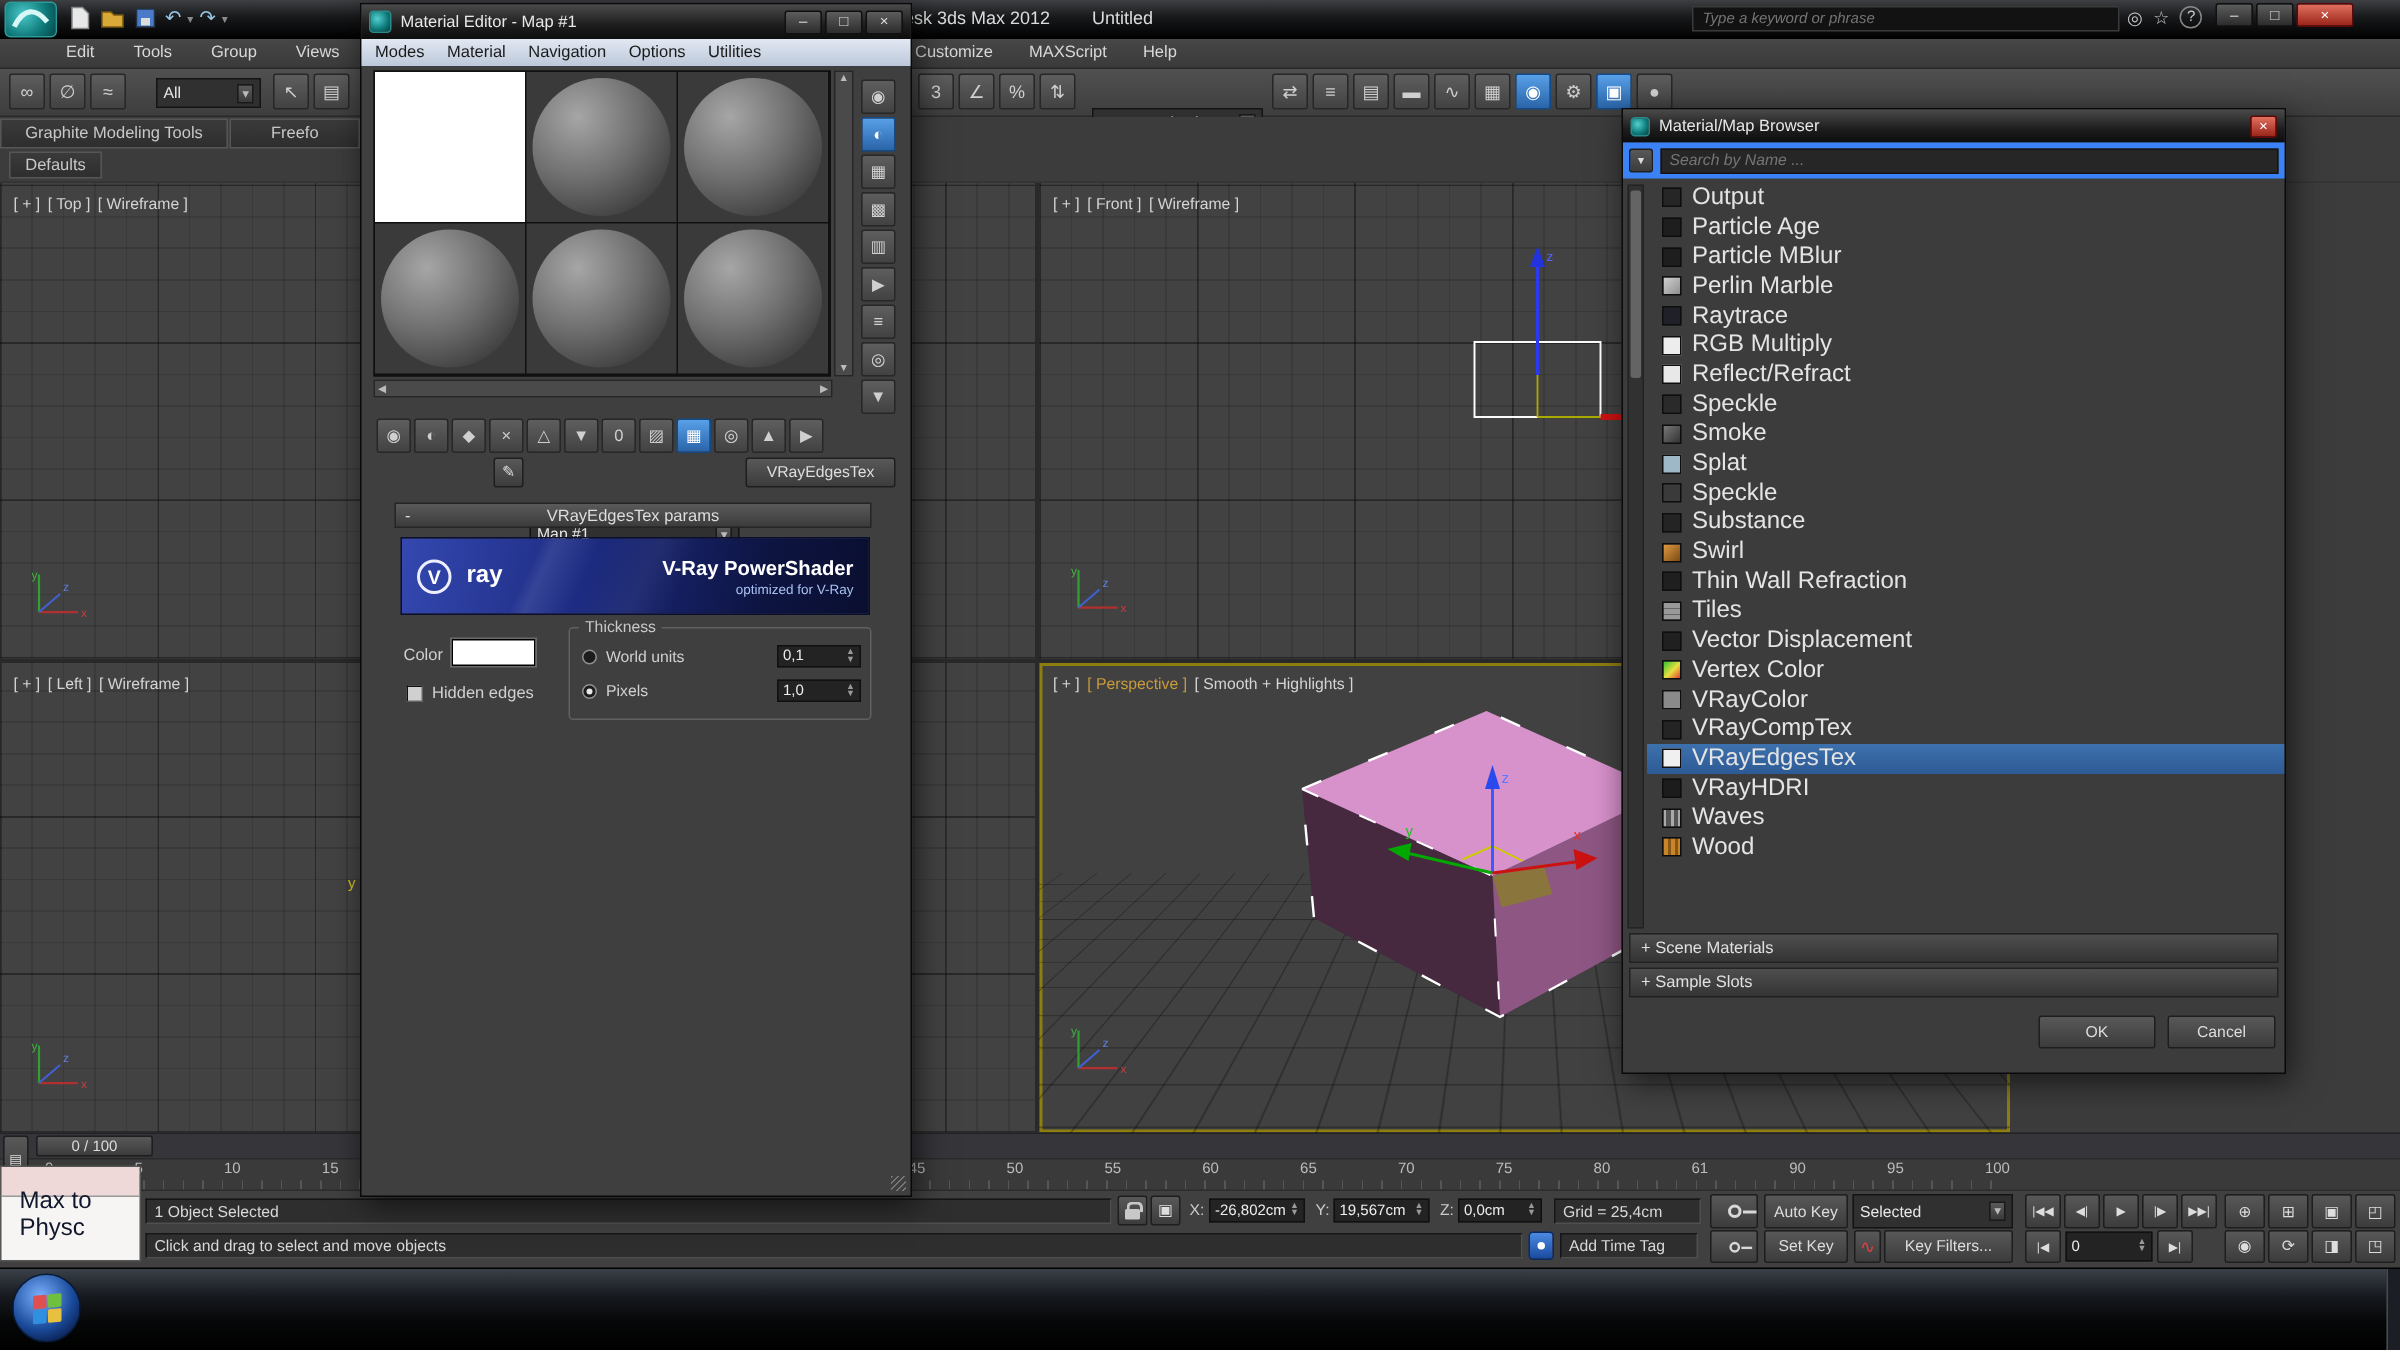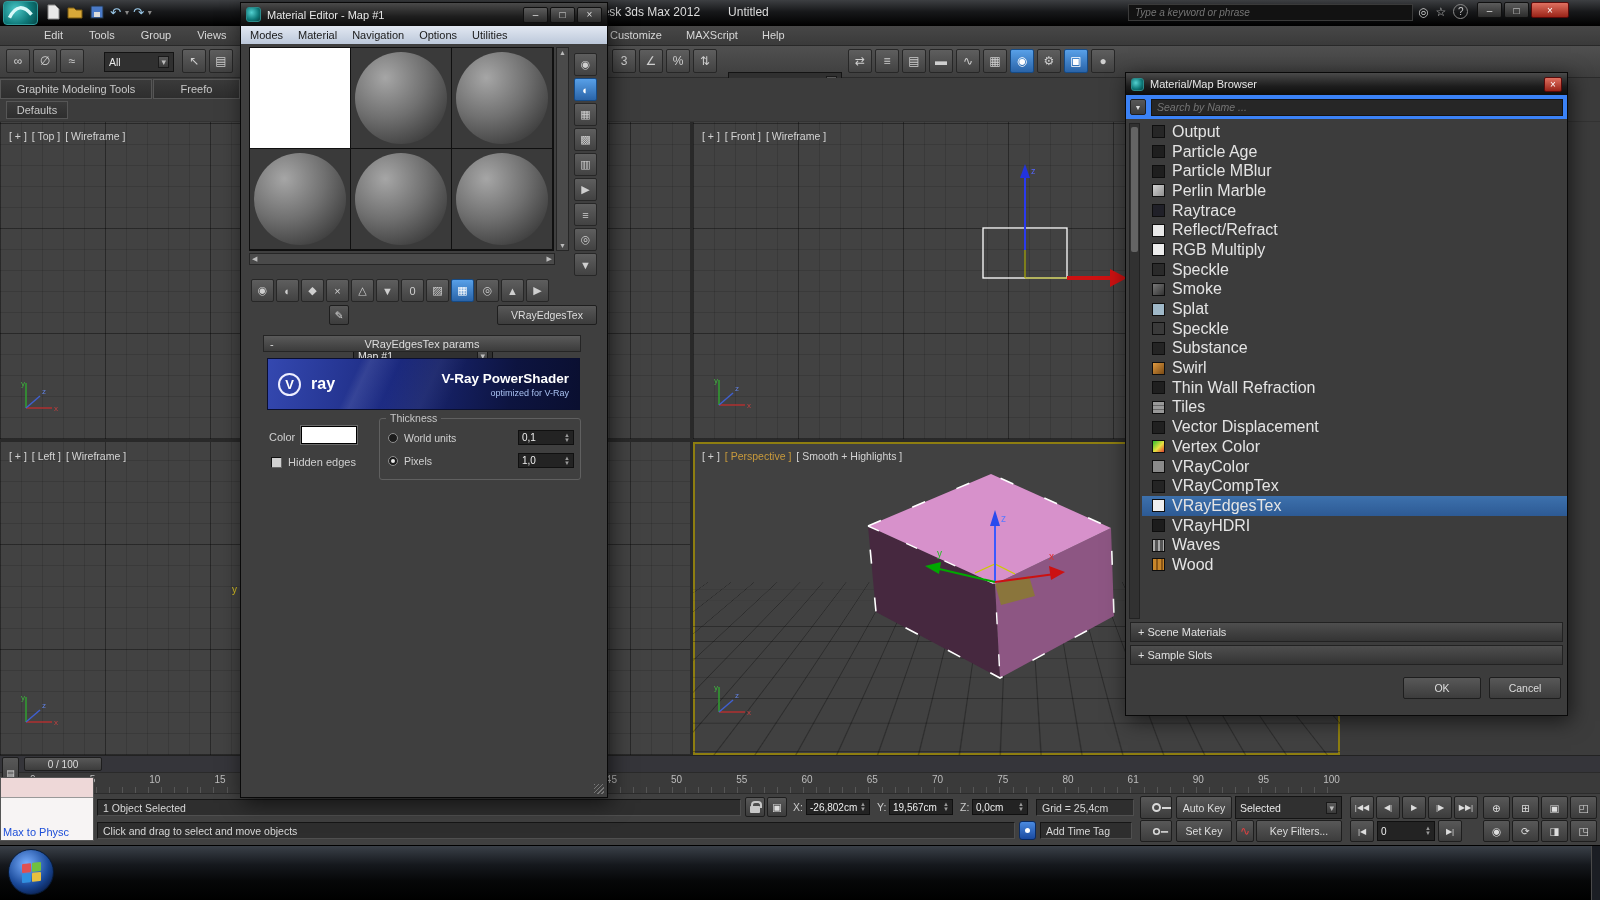--- a/index.html
+++ b/index.html
@@ -396,21 +396,21 @@
 
     <div class="btn3d" style="width:27px;height:22px">◉</div>
         <div class="btn3d" style="width:27px;height:22px">⟳</div>
         <div class="btn3d" style="width:27px;height:22px">◨</div>
         <div class="btn3d" style="width:27px;height:22px">◳</div>
       </div>
   </div>
 
   <div class="abs" style="left:0;top:777px;width:94px;height:64px;border:1px solid #555;z-index:5">
     <div style="height:20px;background:#eed8d8;border-bottom:1px solid #999"></div>
-    <div style="height:42px;background:#f7f4f4;color:#1d4ed8;font-size:11px;display:flex;align-items:flex-end;padding:2px">Max to Physc</div>
+    <div style="height:42px;background:#f7f4f4;color:#0f172a;font-size:16px;display:flex;align-items:flex-end;padding:12px">Max to Physc</div>
   </div>
 
   <div class="abs taskbar">
     <div class="abs" style="left:8px;top:3px;width:46px;height:46px;border-radius:50%;background:radial-gradient(circle at 40% 32%,#7ab0ff,#1a4a9a 55%,#0a2050 82%);border:1px solid #081a35;display:flex;align-items:center;justify-content:center">
       <div style="display:grid;grid-template-columns:9px 9px;grid-template-rows:9px 9px;gap:1px;transform:skewY(-6deg)">
         <span style="background:#e05050;border-radius:1px"></span>
           <span style="background:#70c040;border-radius:1px"></span>
         <span style="background:#3090e0;border-radius:1px"></span>
           <span style="background:#e8c040;border-radius:1px"></span>
       </div>
@@ -538,21 +538,21 @@
         <span style="color:#d0d0d0;font-size:10.5px;white-space:nowrap">Pixels</span>
         <span class="numfield" style="margin-left:auto;width:56px;height:15px">
             <span>1,0</span>
             <span class="spin"></span>
           </span>
       </div>
     </div>
     <div class="abs" style="right:3px;bottom:3px;width:10px;height:10px;background:repeating-linear-gradient(135deg,#777 0 1px,transparent 1px 3px)"></div>
   </div>
 
-  <div class="window" style="left:1125px;top:72px;width:443px;height:644px;z-index:60;background:#3c3c3c">
+  <div class="window" style="left:1081px;top:72px;width:443px;height:644px;z-index:60;background:#3c3c3c">
     <div class="wtitle" style="height:22px">
       <span class="melogo" style="width:13px;height:13px"></span>
       <span class="txt">Material/Map Browser</span>
       <span class="wbtn close-red" style="margin-left:auto;width:18px;height:15px">×</span>
     </div>
     <div style="height:24px;background:#3b82f6;display:flex;align-items:center;padding:0 4px;gap:5px">
       <span class="btn3d" style="width:16px;height:16px;font-size:7px">▼</span>
       <input style="flex: 1 1 0%; height: 17px; background: rgb(38, 38, 38); border: 1px solid rgb(20, 20, 20); color: rgb(168, 168, 168); font-style: italic; font-size: 10.5px; padding: 0px 5px;" placeholder="Search by Name ...">
     </div>
     <div class="abs" style="left:3px;top:50px;width:11px;height:496px;background:#313131;border:1px solid #222">
@@ -579,27 +579,27 @@
           <span class="micon" style="background: linear-gradient(135deg, rgb(210, 210, 210), rgb(143, 143, 143));"></span>
           <span class="lbl">Perlin Marble</span>
         </div>
 
         <div class="blist-item">
           <span class="micon" style="background: rgb(32, 32, 40);"></span>
           <span class="lbl">Raytrace</span>
         </div>
 
         <div class="blist-item">
+          <span class="micon" style="background: rgb(237, 237, 237);"></span>
+          <span class="lbl">RGB Multiply</span>
+        </div>
+
+        <div class="blist-item">
           <span class="micon" style="background: rgb(232, 232, 232);"></span>
           <span class="lbl">Reflect/Refract</span>
-        </div>
-
-        <div class="blist-item">
-          <span class="micon" style="background: rgb(237, 237, 237);"></span>
-          <span class="lbl">RGB Multiply</span>
         </div>
 
 
         <div class="blist-item">
           <span class="micon" style="background: rgb(42, 42, 42);"></span>
           <span class="lbl">Speckle</span>
         </div>
 
         <div class="blist-item">
           <span class="micon" style="background: linear-gradient(135deg, rgb(120, 120, 120), rgb(51, 51, 51));"></span>

